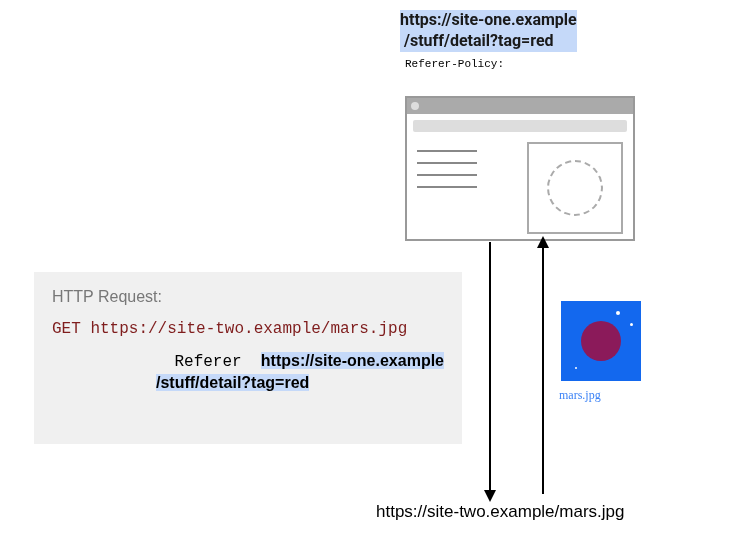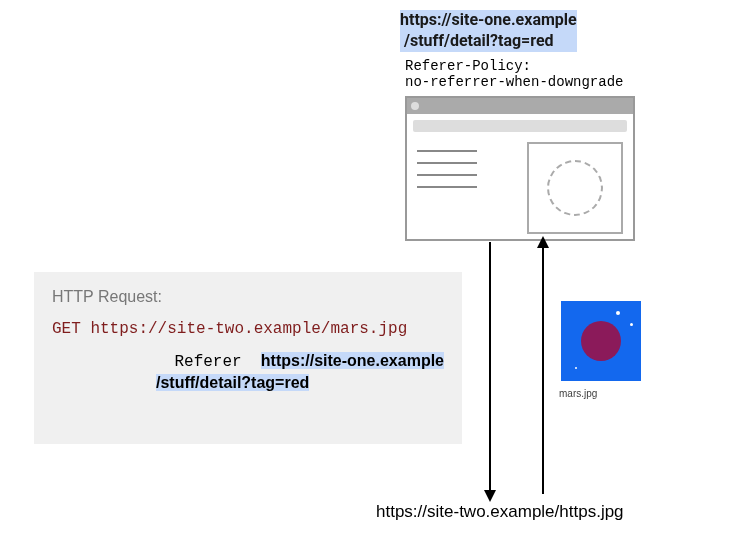--- a/index.html
+++ b/index.html
@@ -15,21 +15,21 @@
   line-height: 1.3;
   font-family: "Segoe UI", Roboto, sans-serif;
   display: inline;
 }
 .url-top .line { display: block; }
 .policy {
   position: absolute;
   top: 58px;
   left: 405px;
   font-family: "Courier New", monospace;
-  font-size: 14px;
+  font-size: 11px;
   line-height: 1.15;
   color: #000;
 }
 .browser {
   position: absolute;
   top: 96px;
   left: 405px;
   width: 230px;
   height: 145px;
   border: 2px solid #999;
@@ -123,23 +123,23 @@
   background:#8b1a5a; border-radius:50%;
 }
 .mars-img .dot { position:absolute; width:4px; height:4px; background:#fff; border-radius:50%; }
 .mars-img .d1 { top:10px; left:55px; }
 .mars-img .d2 { top:22px; right:8px; width:3px;height:3px; }
 .mars-img .d3 { bottom:12px; left:14px; width:2px;height:2px;}
 .mars-label {
   position: absolute;
   top: 388px;
   left: 559px;
-  font-family: Liberation Sans, sans-serif;
-  font-size: 10px;
-  color:#404040;
+  font-family: Liberation Serif, serif;
+  font-size: 12px;
+  color:#3b82f6;
 }
 .target-url {
   position:absolute;
   top: 502px;
   left: 376px;
   font-family: -apple-system, sans-serif;
   font-size: 17px;
   color:#000;
 }
 .arrow-left, .arrow-right {
@@ -166,21 +166,20 @@
 </head>
 <body>
 
 <div class="url-top">
   <span class="line">https://site-one.example</span>
   <span class="line">&nbsp;<span>/stuff/detail?tag=red</span></span>
 </div>
 
 <div class="policy">
   <div>Referer-Policy:</div>
-  <div>no-referrer-when-downgrade</div>
 </div>
 
 <div class="browser">
   <div class="browser-chrome"></div>
   <div class="browser-addr"></div>
   <div class="browser-body">
     <div class="textlines">
       <div></div>
         <div></div>
         <div></div>
@@ -206,13 +205,13 @@
     <span class="dot d2"></span>
     <span class="dot d3"></span>
 </div>
 <div class="mars-label">mars.jpg</div>
 
 <div class="arrow-left"></div>
 <div class="arrowhead-down"></div>
 <div class="arrow-right"></div>
 <div class="arrowhead-up"></div>
 
-<div class="target-url">https://site-two.example/https.jpg</div>
+<div class="target-url">https://site-two.example/mars.jpg</div>
 
 </body></html>

